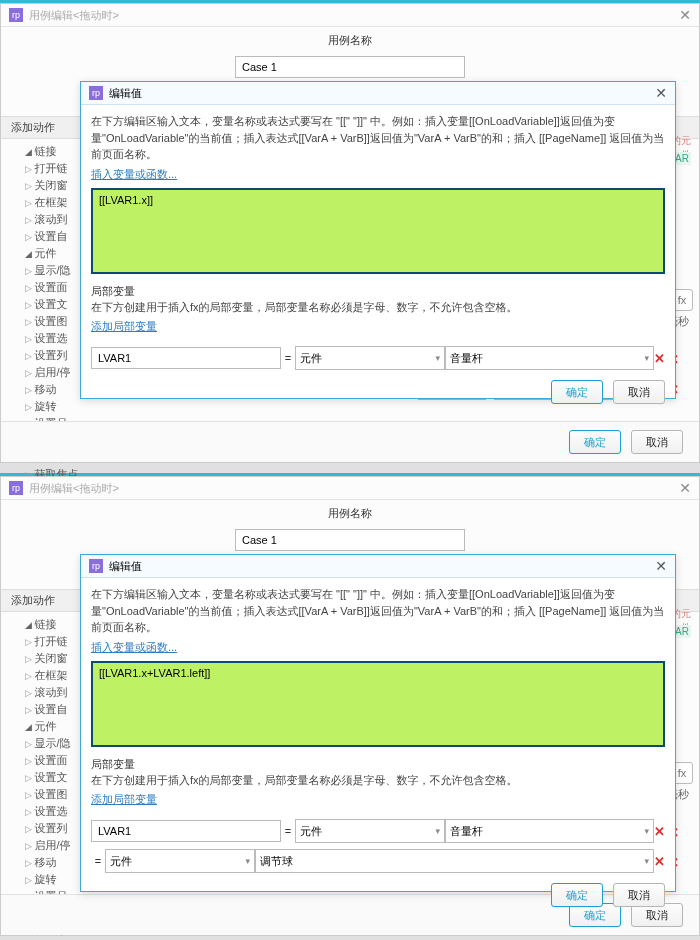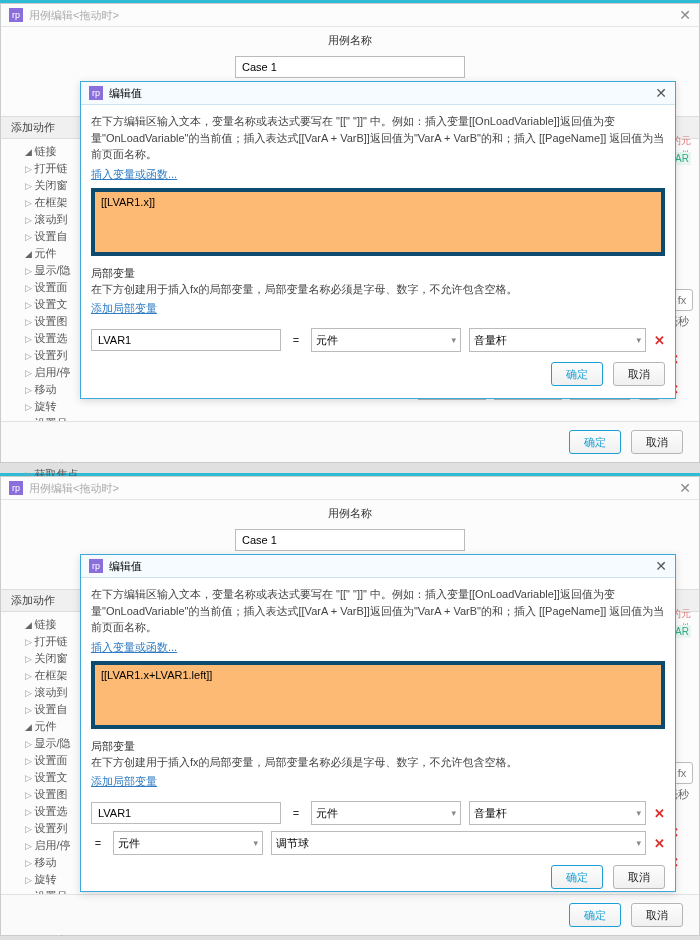--- a/index.html
+++ b/index.html
@@ -33,23 +33,23 @@
   .x-red { color:#d9302f; font-weight:bold; font-size:13px; }
 
   
   .modal { position:absolute; left:80px; top:78px; right:24px; background:#fff; border:1px solid #3ba9db; box-shadow:0 2px 8px rgba(0,0,0,.15); }
   .modal .m-titlebar { background:#f5fbff; border-bottom:1px solid #cde3f1; display:flex; align-items:center; padding:3px 8px; }
   .modal .m-titlebar .iconp { width:14px; height:14px; background:#8a6fdc; margin-right:6px; display:flex;align-items:center;justify-content:center;color:#fff;font-size:9px;}
   .modal .m-titlebar .m-close { margin-left:auto; font-size:14px; color:#555; }
   .m-body { padding:8px 10px 10px 10px; }
   .m-help { color:#444; line-height:1.5; }
   .m-link { color:#2f7cc4; text-decoration:underline; display:inline-block; margin:4px 0 6px 0; }
-  .expr-box { border:4px solid #0c4a6e; height:68px; padding:4px 6px; background:#fdba74; overflow:auto; }
+  .expr-box { border:2px solid #0c4a6e; height:86px; padding:4px 6px; background:#bef264; overflow:auto; }
   .m-subtitle { color:#333; margin-top:10px; }
-  .var-row { display:flex; align-items:center; gap:8px; margin-top:6px; }
+  .var-row { display:flex; align-items:center; gap:0; margin-top:6px; }
   .var-name { flex:0 0 190px; }
   .eq { width:14px; text-align:center; color:#333; }
   .var-type { flex:0 0 150px; }
   .var-target { flex:1;text-align:center; }
   .dd { border:1px solid #bbb; height:24px; background:#fff; display:flex; align-items:center; padding:0 4px; justify-content:space-between; }
   .chev { color:#888; font-size:9px; }
   .m-buttons { display:flex; justify-content:flex-end; gap:10px; padding:10px 0 2px 0; }
 
   .bottombar { display:flex; justify-content:flex-end; gap:10px; padding:8px 16px; border-top:1px solid #e2e2e2; background:#fafafa; }
 

